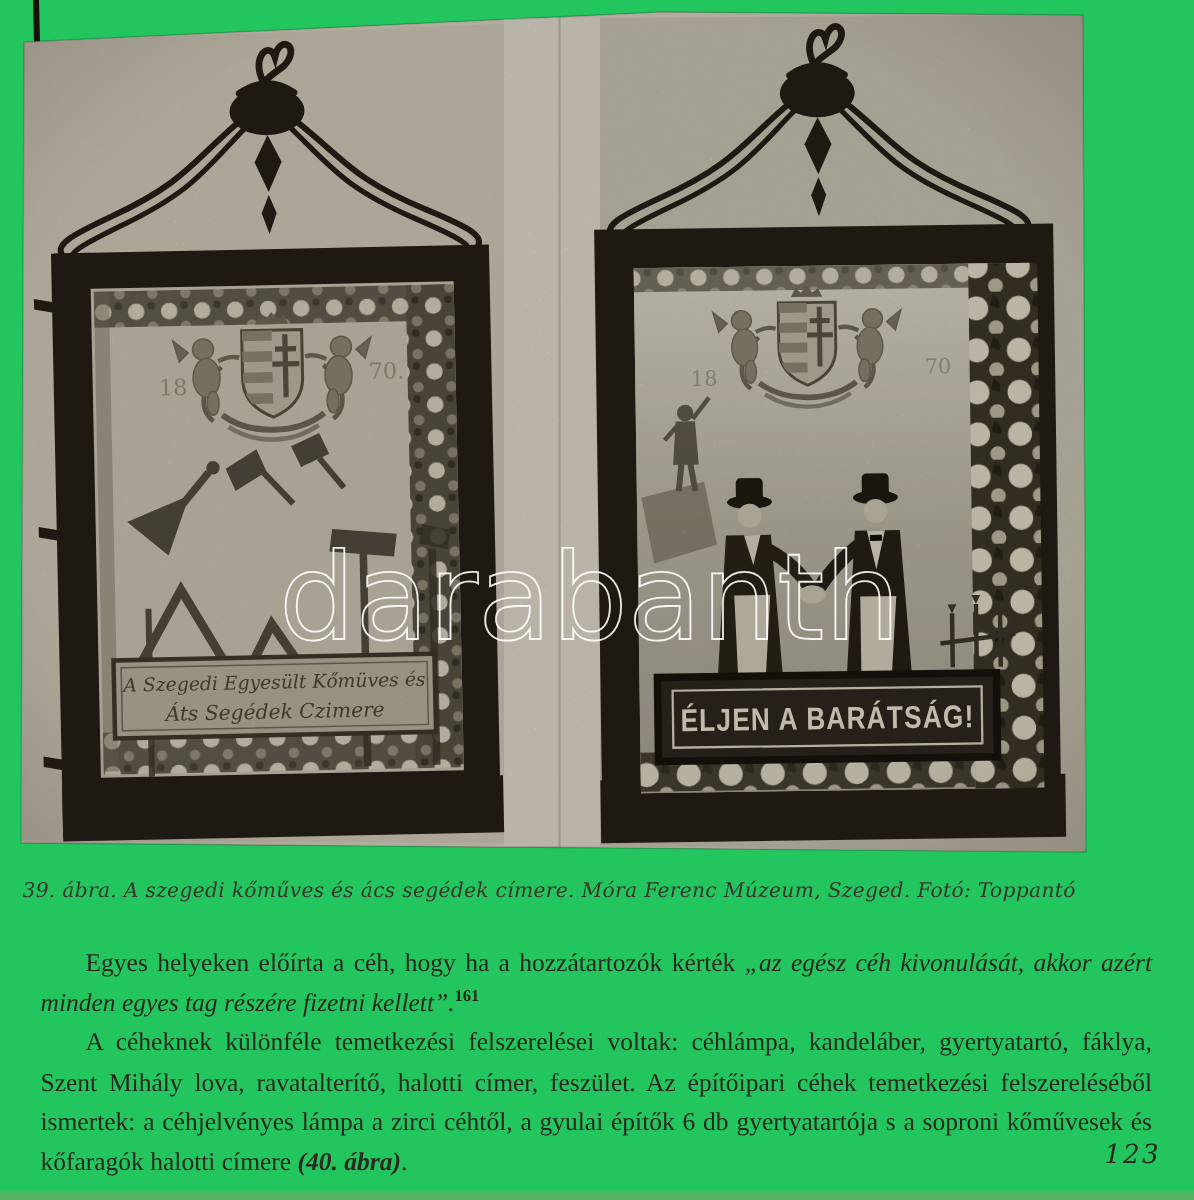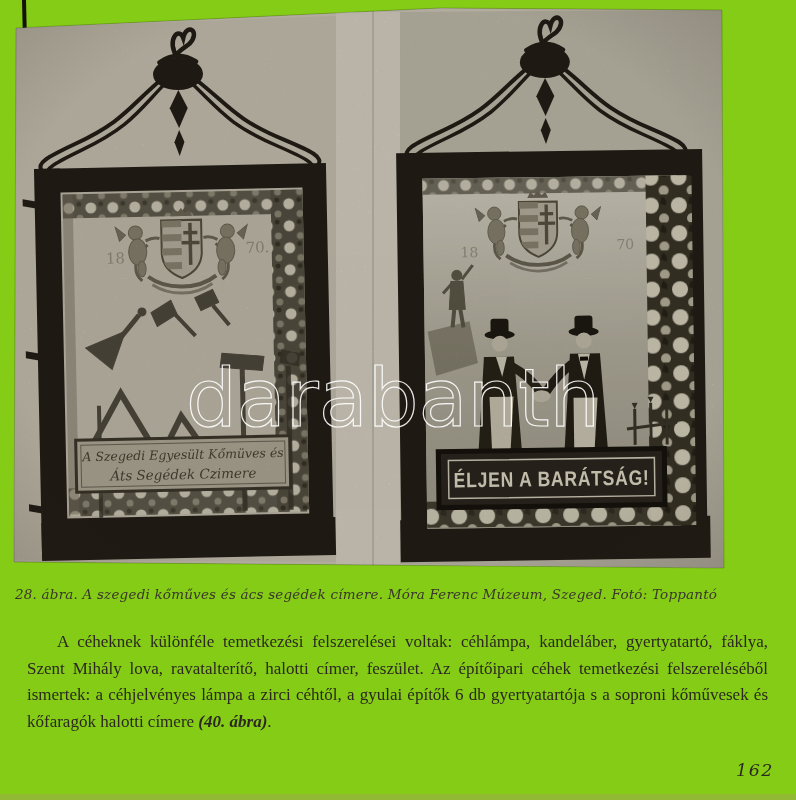--- a/index.html
+++ b/index.html
@@ -1,18 +1,18 @@
 <!DOCTYPE html>
 <html><head>
 <meta charset="utf-8">
 <style>
   html,body{margin:0;padding:0;}
   .page{
     position:relative;width:796px;height:800px;overflow:hidden;
-    background:#84cc16;
+    background:#22c55e;
     font-family:"Liberation Serif",serif;
   }
   .page::after{
     content:"";position:absolute;left:0;right:0;bottom:0;height:6px;
     background:rgba(168,148,108,.35);pointer-events:none;
   }
   .photo-svg{position:absolute;left:0;top:0;}
   .watermark-svg{position:absolute;left:178px;top:348px;pointer-events:none;}
   .caption{
     position:absolute;left:15px;top:585px;width:766px;
@@ -229,21 +229,22 @@
       <rect x="12" y="6" width="714" height="566" filter="url(#grain)" opacity="0.16"></rect>
       <polygon points="16,28 440,8 722,10 724,568 14,562" fill="url(#vign)"></polygon>
     </g>
     <polygon points="16,28 440,8 722,10 724,568 14,562" fill="none" stroke="rgba(0,0,0,0.18)" stroke-width="1"></polygon>
   </svg>
 
   <svg class="watermark-svg" width="430" height="100" viewBox="0 0 430 100">
     <text x="8" y="78" font-family="DejaVu Sans,sans-serif" font-size="80" letter-spacing="0" fill="none" stroke="rgba(255,255,255,0.9)" stroke-width="1.2">darabanth</text>
   </svg>
 
-  <div class="caption">28. ábra. A szegedi kőműves és ács segédek címere. Móra Ferenc Múzeum, Szeged. Fotó: Toppantó</div>
+  <div class="caption">39. ábra. A szegedi kőműves és ács segédek címere. Móra Ferenc Múzeum, Szeged. Fotó: Toppantó</div>
 
   <div class="bodytext">
+    <p><span>Egyes helyeken előírta a céh, hogy ha a hozzátartozók kérték </span><span class="qitalic">„az egész céh kivonulását, akkor azért minden egyes tag részére fizetni kellett”.</span><sup>161</sup></p>
     <p><span>A céheknek különféle temetkezési felszerelései voltak: céhlámpa, kandeláber, gyertyatartó, fáklya, Szent Mihály lova, ravatalterítő, halotti címer, feszület. Az építőipari céhek temetkezési felszereléséből ismertek: a céhjelvényes lámpa a zirci céhtől, a gyulai építők 6 db gyertyatartója s a soproni kőművesek és kőfaragók halotti címere </span><span class="figref">(40. ábra)</span><span>.</span></p>
   </div>
 
-  <div class="pagenum">162</div>
+  <div class="pagenum">123</div>
 
 </div>
 
 </body></html>

